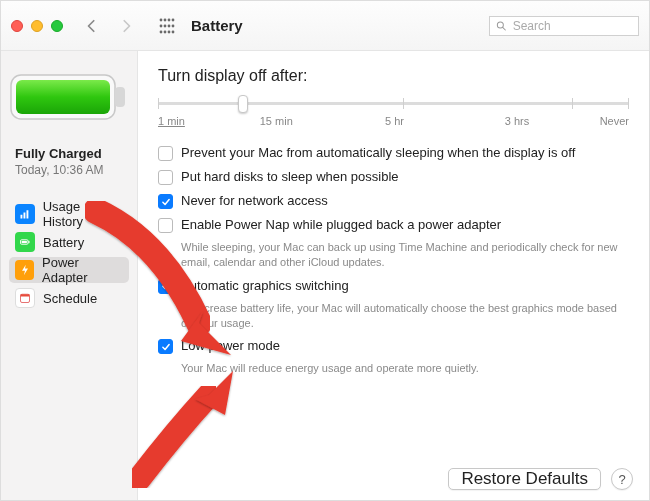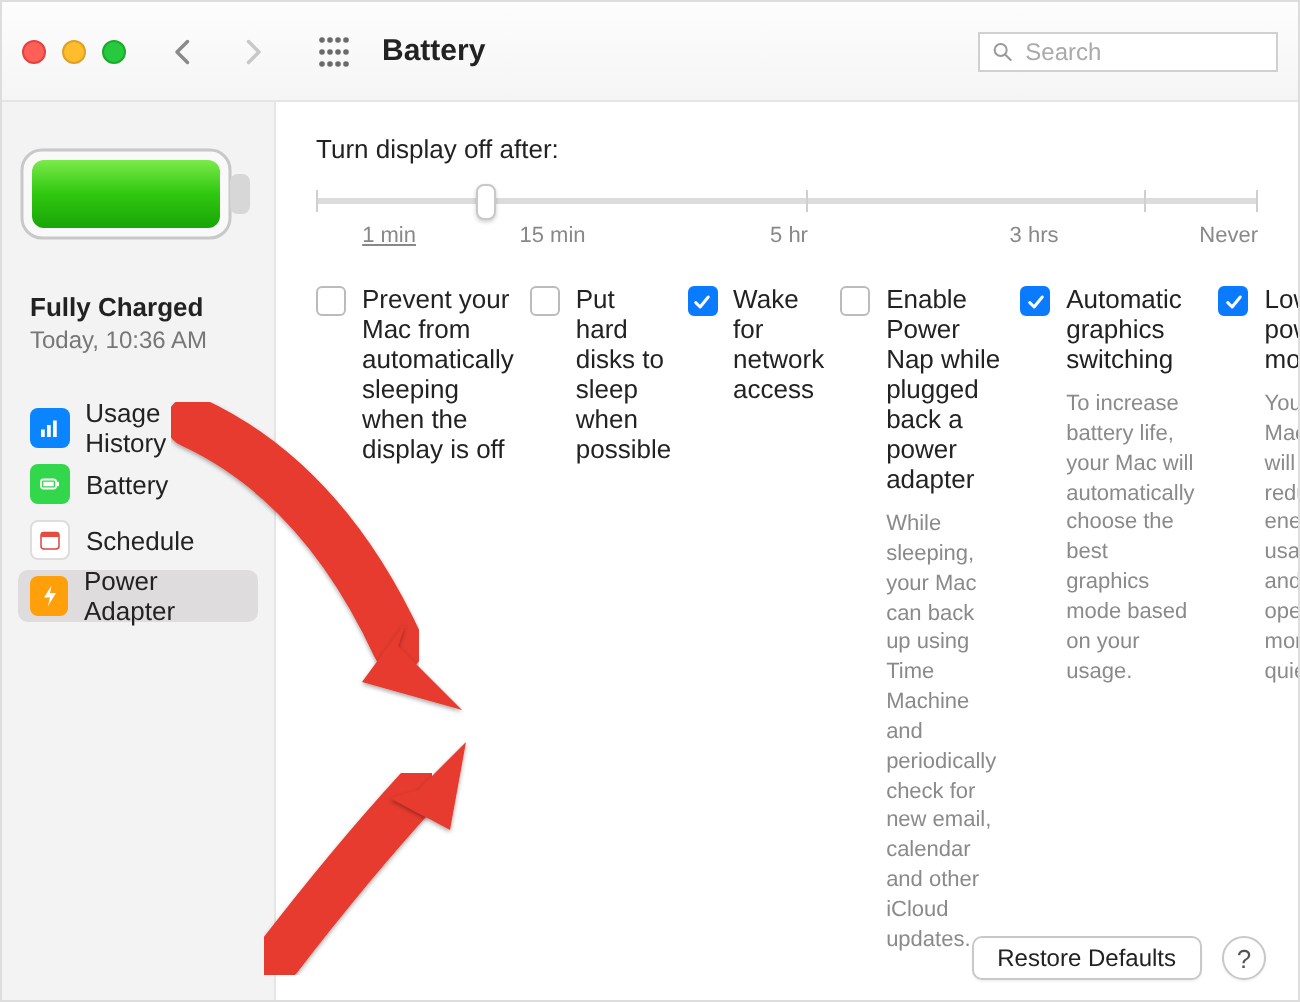--- a/index.html
+++ b/index.html
@@ -91,21 +91,21 @@
   .ic-orange { background:#ff9f0a; }
   .ic-white { background:#fff; border:1px solid #ddd; }
   .nav-icon svg { width:12px; height:12px; }
 
   .main {
     flex:1 1 auto;
     padding: 16px 20px 12px 20px;
     overflow:hidden;
     position:relative;
   }
-  .section-label { font-size:13px; color:#222; }
+  .section-label { font-size:16px; color:#222; }
   .slider-wrap { margin-top:8px; }
   .slider-track {
     position:relative;
     height: 20px;
   }
   .track-line {
     position:absolute; left:0; right:0; top:9px;
     height:3px; background:#dcdcdc; border-radius:2px;
   }
   .tick {
@@ -115,48 +115,48 @@
     position:absolute; top:2px;
     width:10px; height:18px;
     background:#fff; border:1px solid #c8c8c8; border-radius:4px;
     box-shadow: 0 1px 2px rgba(0,0,0,0.2);
   }
   .tick-labels {
     display:flex; justify-content:space-between;
     font-size:11px; color:#888; margin-top:2px;
   }
   .tick-labels span { width:50px; }
-  .tick-labels span:nth-child(1){ text-align:right;text-decoration:underline; }
+  .tick-labels span:nth-child(1){ text-align:left;text-decoration:underline; }
   .tick-labels span:nth-child(2){ text-align:left; margin-left:-8px; }
   .tick-labels span:nth-child(3){ text-align:center; }
   .tick-labels span:nth-child(4){ text-align:right; }
   .tick-labels span:nth-child(5){ text-align:right; width:40px; }
 
-  .options { margin-top: 18px; display:flex; flex-direction:row; gap:8px; }
+  .options { margin-top: 18px; display:flex; flex-direction:column; gap:8px; }
   .opt { display:flex; align-items:flex-start; gap:8px; }
   .cb {
     width:15px; height:15px; border-radius:3px; flex:0 0 15px;
     border:1px solid #bbb; background:#fff;
     display:flex; align-items:center; justify-content:center;
     margin-top:1px;
   }
   .cb.checked { background:#0a7bff; border-color:#0a7bff; }
   .cb.checked svg { width:10px; height:10px; }
   .opt-text { flex:1; }
   .opt-label { font-size:13px; color:#222; }
   .opt-sub { font-size:11px; color:#8a8a8a; line-height:1.35; margin-top:8px; padding-right:4px; }
 
   .footer {
     position:absolute; right:16px; bottom:12px;
     display:flex; align-items:center; gap:10px;
   }
   .btn {
     height:22px; padding:0 12px;
     border:1px solid #c8c8c8; border-radius:5px; background:#fff;
-    font-size:12px; color:#222;
+    font-size:17px; color:#222;
     display:flex; align-items:center;
     box-shadow: 0 1px 1px rgba(0,0,0,0.05);
   }
   .help {
     width:22px; height:22px; border:1px solid #c8c8c8; border-radius:50%;
     background:#fff; font-size:13px; color:#555;
     display:flex; align-items:center; justify-content:center;
     box-shadow: 0 1px 1px rgba(0,0,0,0.05);
   }
 
@@ -249,36 +249,36 @@
       <div class="nav-item">
         <div class="nav-icon ic-green">
           <svg viewBox="0 0 16 16">
               <rect x="2" y="5" width="10" height="6" rx="1.5" fill="none" stroke="#fff" stroke-width="1.2"></rect>
               <rect x="12.5" y="6.5" width="1.5" height="3" fill="#fff"></rect>
               <rect x="3.5" y="6.5" width="7" height="3" fill="#fff"></rect>
             </svg>
         </div>
         <span>Battery</span>
       </div>
+      <div class="nav-item selected">
+        <div class="nav-icon ic-orange">
+          <svg viewBox="0 0 16 16">
+              <path d="M9 1 L4 9 H8 L6.5 15 L12 6 H8 Z" fill="#fff"></path>
+            </svg>
+        </div>
+        <span>Power Adapter</span>
+      </div>
       <div class="nav-item">
         <div class="nav-icon ic-white">
           <svg viewBox="0 0 16 16">
               <rect x="2" y="3" width="12" height="11" rx="2" fill="#fff" stroke="#d44" stroke-width="1"></rect>
               <rect x="2" y="3" width="12" height="3" fill="#e74c3c"></rect>
             </svg>
         </div>
         <span>Schedule</span>
-      </div>
-      <div class="nav-item selected">
-        <div class="nav-icon ic-orange">
-          <svg viewBox="0 0 16 16">
-              <path d="M9 1 L4 9 H8 L6.5 15 L12 6 H8 Z" fill="#fff"></path>
-            </svg>
-        </div>
-        <span>Power Adapter</span>
       </div>
     </div>
   </div>
 
   <div class="main">
     <div class="section-label">Turn display off after:</div>
     <div class="slider-wrap">
       <div class="slider-track">
         <div class="track-line"></div>
         <div class="tick" style="left:0%"></div>
@@ -310,21 +310,21 @@
             <div class="opt-label">Put hard disks to sleep when possible</div>
           </div>
         </div>
         <div class="opt">
           <div class="cb checked">
             <svg viewBox="0 0 16 16">
               <path d="M3 8.5 L6.5 12 L13 4" fill="none" stroke="#fff" stroke-width="2.4" stroke-linecap="round" stroke-linejoin="round"></path>
             </svg>
           </div>
           <div class="opt-text">
-            <div class="opt-label">Wake for network access</div>
+            <div class="opt-label">Never for network access</div>
           </div>
         </div>
         <div class="opt">
           <div class="cb"></div>
           <div class="opt-text">
             <div class="opt-label">Enable Power Nap while plugged back a power adapter</div>
             <div class="opt-sub">While sleeping, your Mac can back up using Time Machine and periodically check for new email, calendar and other iCloud updates.</div>
           </div>
         </div>
         <div class="opt">

